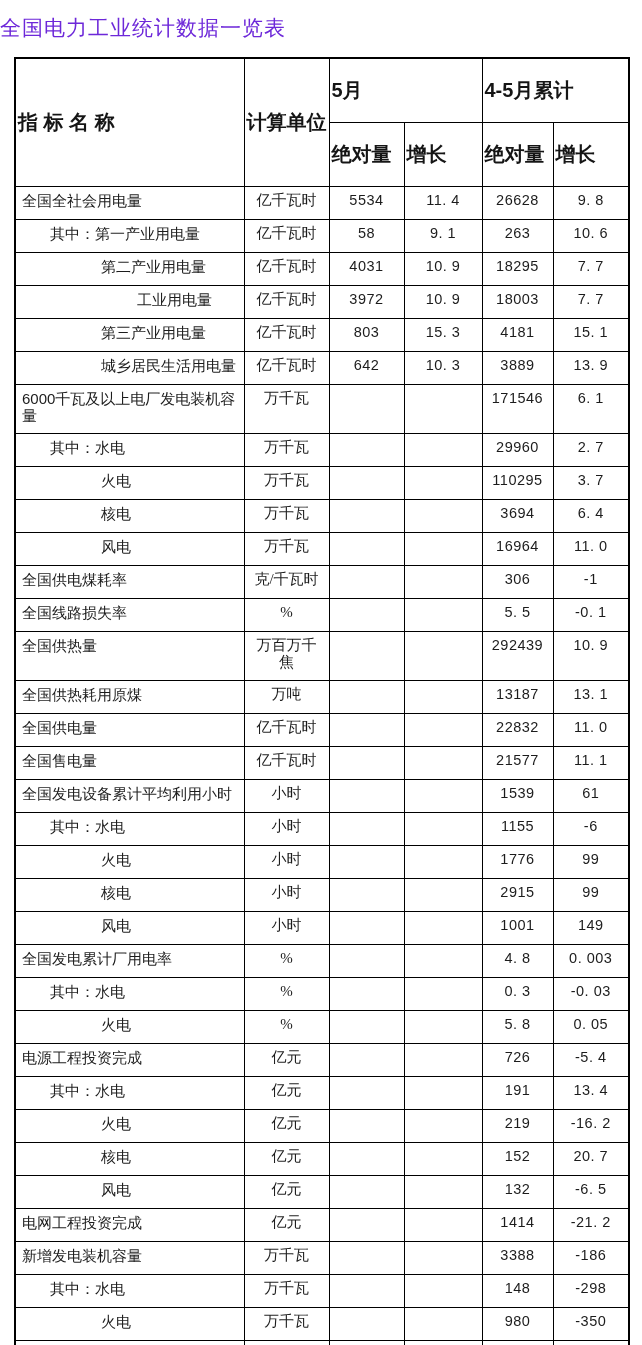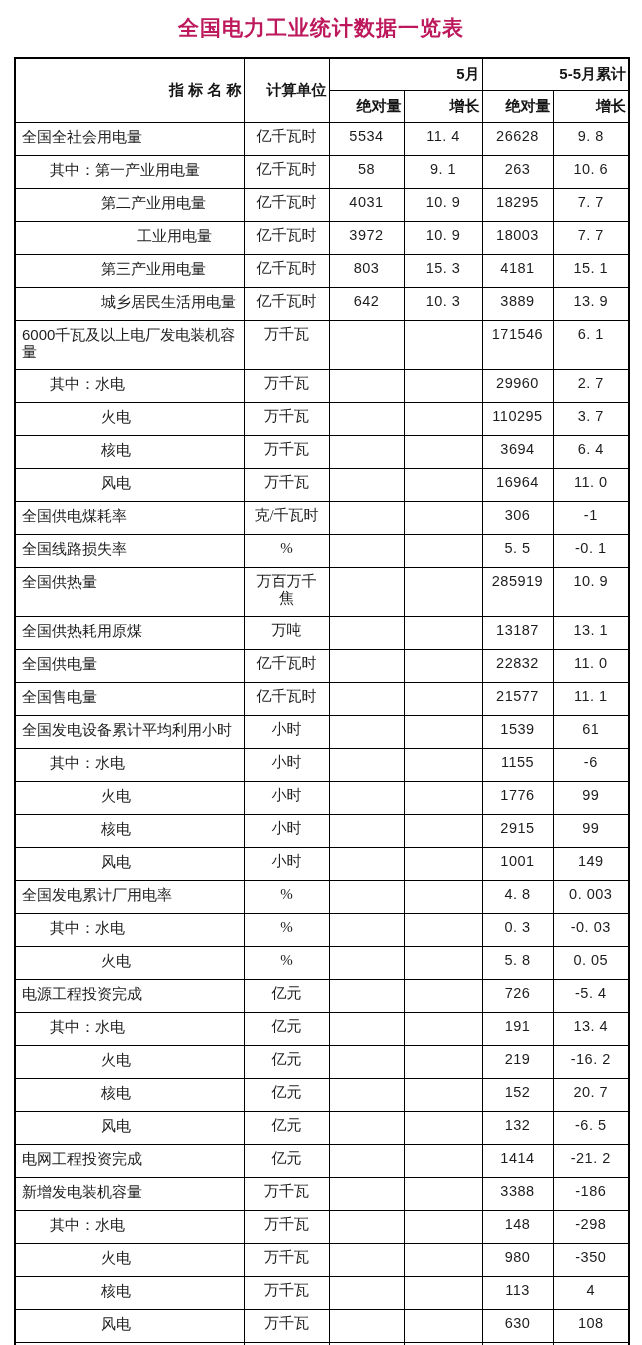--- a/index.html
+++ b/index.html
@@ -11,45 +11,45 @@
     color: #1c1c1c;
   }
   .page {
     width: 642px;
     height: 1345px;
     background: #ffffff;
     overflow: hidden;
   }
   .doc-title {
     font-size: 21px;
-    font-weight: bold;
-    text-align: center;
+    font-weight: normal;
+    text-align: left;
     margin: 10px 0 0 0;
     padding-top: 4px;
     letter-spacing: 1px;
-    color: #be185d;
+    color: #6d28d9;
   }
   table.stats {
     border-collapse: collapse;
     table-layout: fixed;
     width: 614px;
     margin: 15px 0 0 14px;
     border: 2px solid #000000;
   }
   table.stats th, table.stats td {
     border: 1px solid #000000;
     overflow: hidden;
   }
   thead th {
-    font-size: 15px;
+    font-size: 20px;
     font-weight: bold;
-    text-align: right;
+    text-align: left;
     vertical-align: middle;
     height: 29px;
-    padding: 1px 2px;
+    padding: 17px 2px;
     color: #151515;
   }
   tbody td {
     font-size: 15px;
     vertical-align: top;
     padding-top: 5px;
     padding-bottom: 9px;
     line-height: 17px;
     height: 18px;
     color: #1c1c1c;
@@ -85,21 +85,21 @@
       <col style="width:75px">
       <col style="width:78px">
       <col style="width:71px">
       <col style="width:76px">
     </colgroup>
     <thead>
       <tr>
         <th rowspan="2">指 标 名 称</th>
         <th rowspan="2">计算单位</th>
         <th colspan="2">5月</th>
-        <th colspan="2">5-5月累计</th>
+        <th colspan="2">4-5月累计</th>
       </tr>
       <tr>
         <th>绝对量</th>
         <th>增长</th>
         <th>绝对量</th>
         <th>增长</th>
       </tr>
     </thead>
     <tbody>
         <tr>
@@ -205,21 +205,21 @@
           <td class="cell-num"></td>
           <td class="cell-num">5. 5</td>
           <td class="cell-num">-0. 1</td>
         </tr>
         <tr>
           <td class="cell-indicator indent-0">全国供热量</td>
           <td class="cell-unit">万百万千
 焦</td>
           <td class="cell-num"></td>
           <td class="cell-num"></td>
-          <td class="cell-num">285919</td>
+          <td class="cell-num">292439</td>
           <td class="cell-num">10. 9</td>
         </tr>
         <tr>
           <td class="cell-indicator indent-0">全国供热耗用原煤</td>
           <td class="cell-unit">万吨</td>
           <td class="cell-num"></td>
           <td class="cell-num"></td>
           <td class="cell-num">13187</td>
           <td class="cell-num">13. 1</td>
         </tr>

